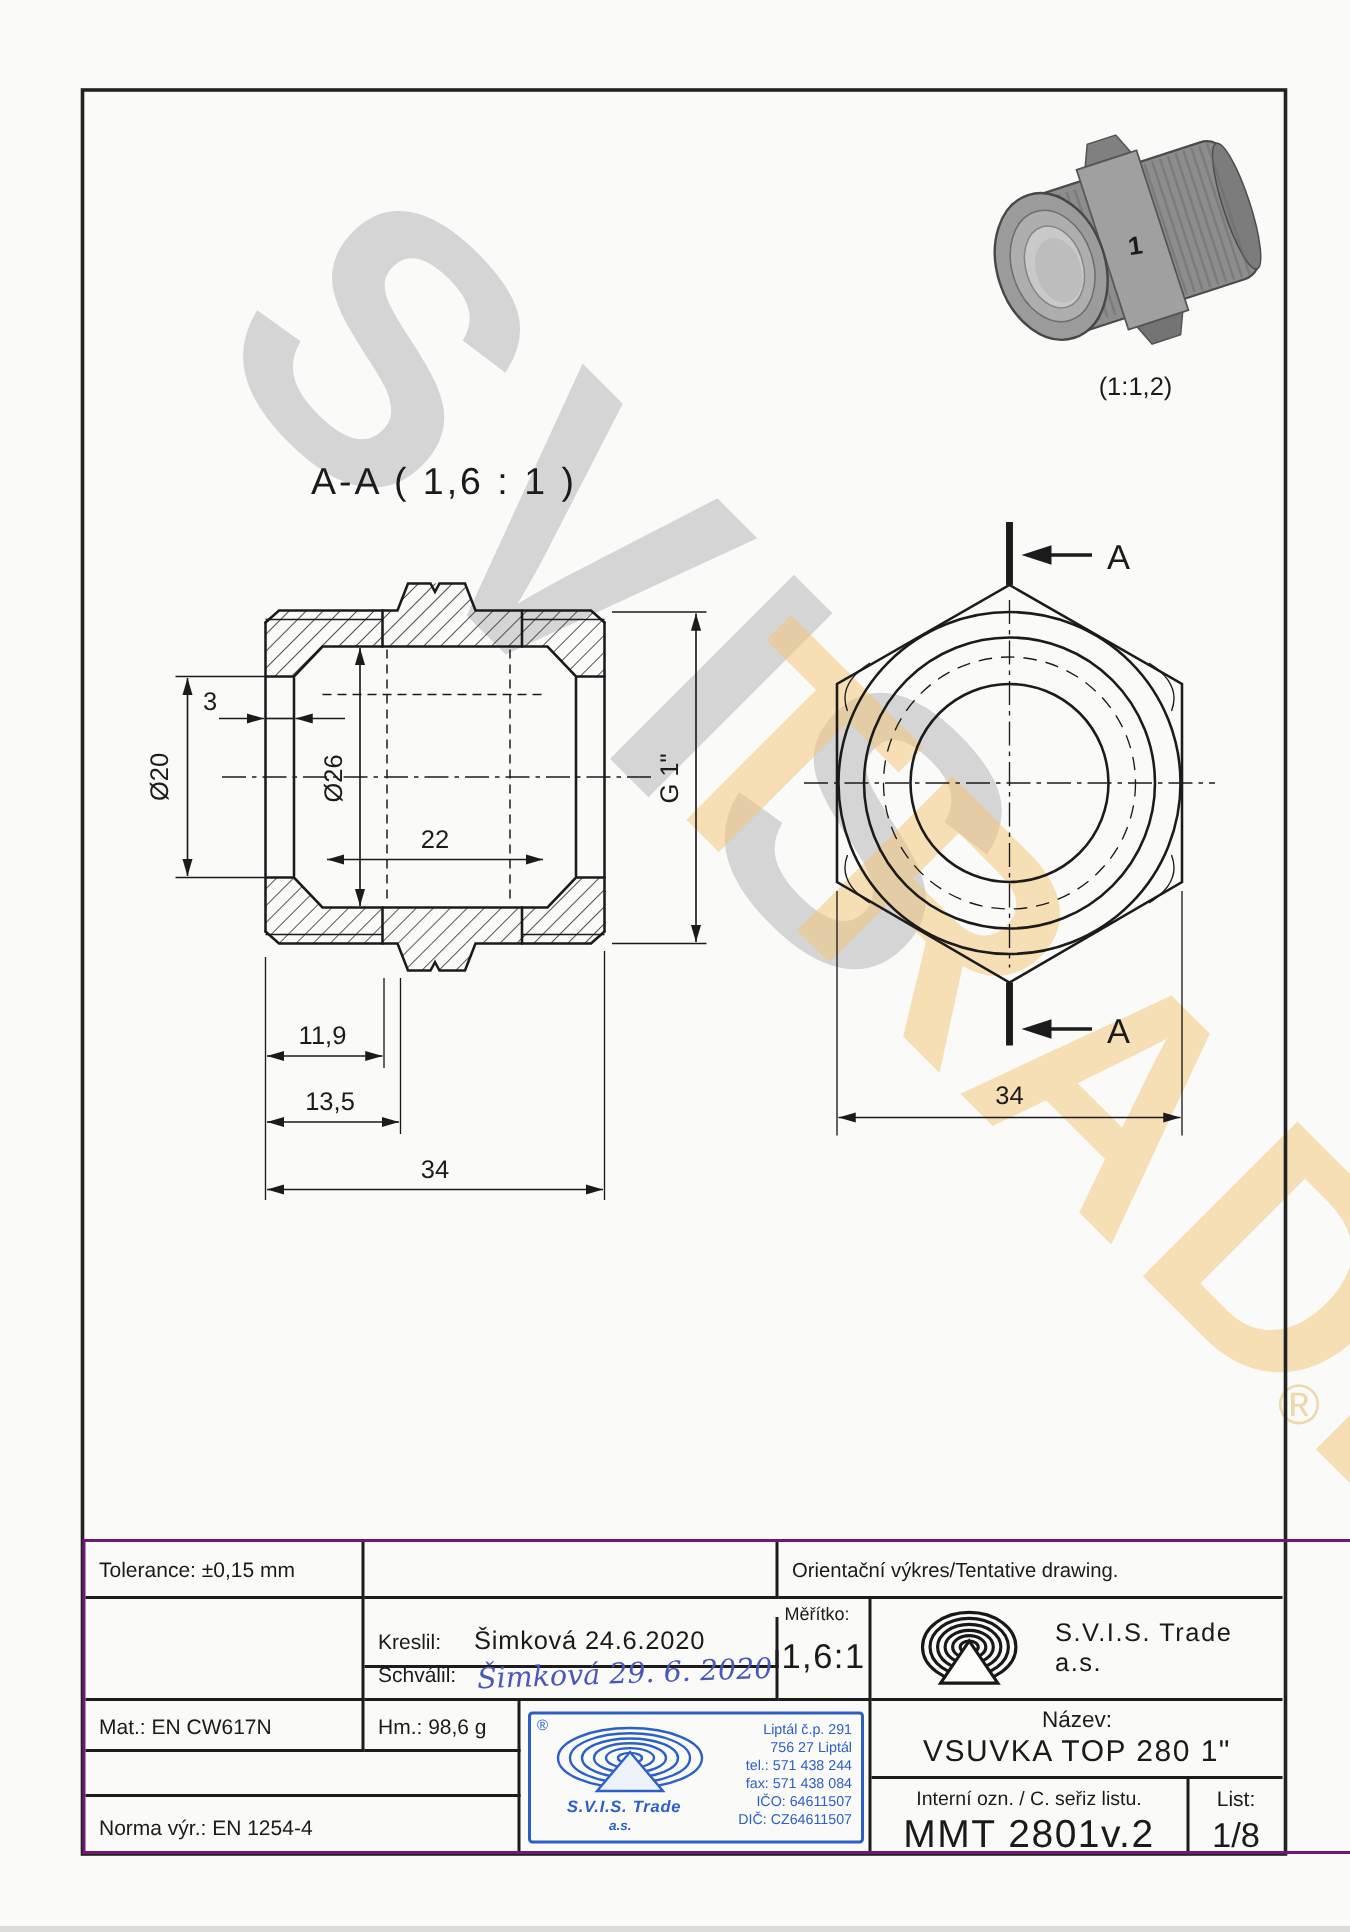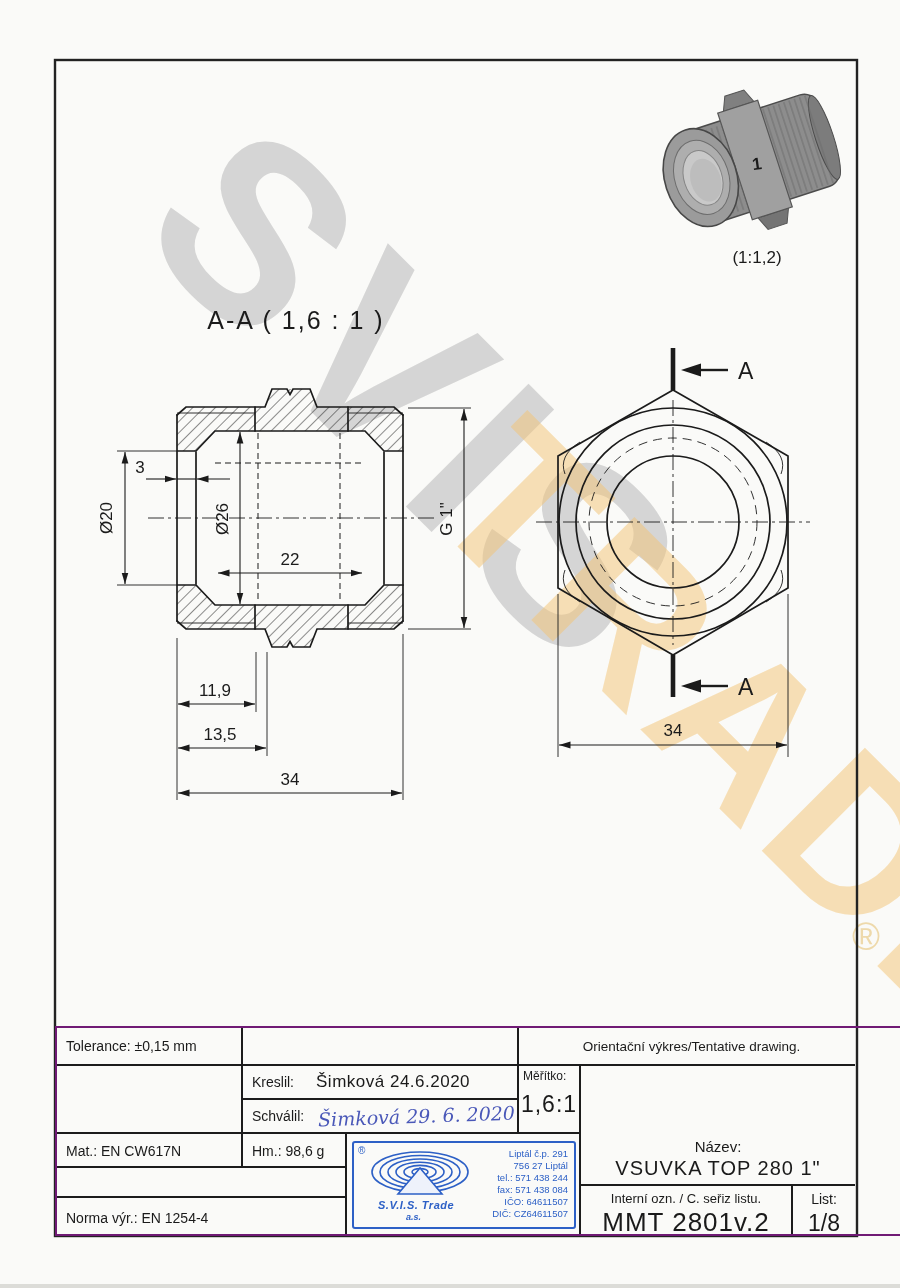--- a/index.html
+++ b/index.html
@@ -175,40 +175,54 @@
       <path class="dim" marker-start="url(#arr)" marker-end="url(#arr)" d="M559,745 L787,745"></path>
       <text class="dtx" x="673" y="736" text-anchor="middle">34</text>
     </g>
   </svg>
 
   <div class="tb">
     <div class="cell br bb" style="left:0;top:0;width:186px;height:38px;">
       <div class="pad">Tolerance: ±0,15 mm</div>
     </div>
     <div class="cell br bb" style="left:186px;top:0;width:276px;height:38px;"></div>
-    <div class="cell bb" style="left:462px;top:0;width:336px;height:38px;text-align:center;">
+    <div class="cell bb" style="left:462px;top:0;width:336px;height:38px;">
       <div class="pad" style="padding-top:11px;font-size:13.5px;">Orientační výkres/Tentative drawing.</div>
     </div>
 
     <div class="cell br bb" style="left:0;top:38px;width:186px;height:68px;"></div>
-    <div class="cell br bb" style="left:186px;top:38px;width:276px;height:34px;">
+    <div class="cell br bb" style="left:186px;top:50px;width:276px;height:34px;">
       <div class="kv">
           <span class="k">Kreslil:</span>
         <span class="v">Šimková 24.6.2020</span>
         </div>
     </div>
     <div class="cell br bb" style="left:186px;top:72px;width:276px;height:34px;">
       <div class="kv">
           <span class="k">Schválil:</span>
         <span class="script">Šimková 29. 6. 2020</span>
         </div>
     </div>
     <div class="cell br bb" style="left:462px;top:38px;width:62px;height:68px;">
       <div class="meritko-l">Měřítko:</div>
       <div class="meritko-v">1,6:1</div>
+    </div>
+    <div class="cell bb logo-cell" style="left:524px;top:38px;width:274px;height:68px;">
+      <svg width="72" height="56" viewBox="0 0 70 54" style="margin-left:32px;">
+        <g fill="none" stroke="#181818" stroke-width="2.1">
+          <ellipse cx="33" cy="26" rx="31" ry="23"></ellipse>
+            <ellipse cx="33" cy="26" rx="26" ry="19"></ellipse>
+          <ellipse cx="33" cy="26" rx="21" ry="15"></ellipse>
+            <ellipse cx="33" cy="26" rx="16" ry="11"></ellipse>
+          <ellipse cx="33" cy="26" rx="11" ry="7.5"></ellipse>
+            <ellipse cx="33" cy="26" rx="6" ry="4"></ellipse>
+        </g>
+        <path d="M14,50 L52,50 L33,22 Z" fill="#fdfdfc" stroke="#181818" stroke-width="2.1"></path>
+      </svg>
+      <span class="company">S.V.I.S. Trade a.s.</span>
     </div>
 
     <div class="cell br bb" style="left:0;top:106px;width:186px;height:34px;">
       <div class="pad" style="padding-top:9px;">Mat.: EN CW617N</div>
     </div>
     <div class="cell br bb" style="left:186px;top:106px;width:104px;height:34px;">
       <div class="pad" style="padding-top:9px;">Hm.: 98,6 g</div>
     </div>
 
     <div class="cell br" style="left:290px;top:106px;width:234px;height:100px;">

